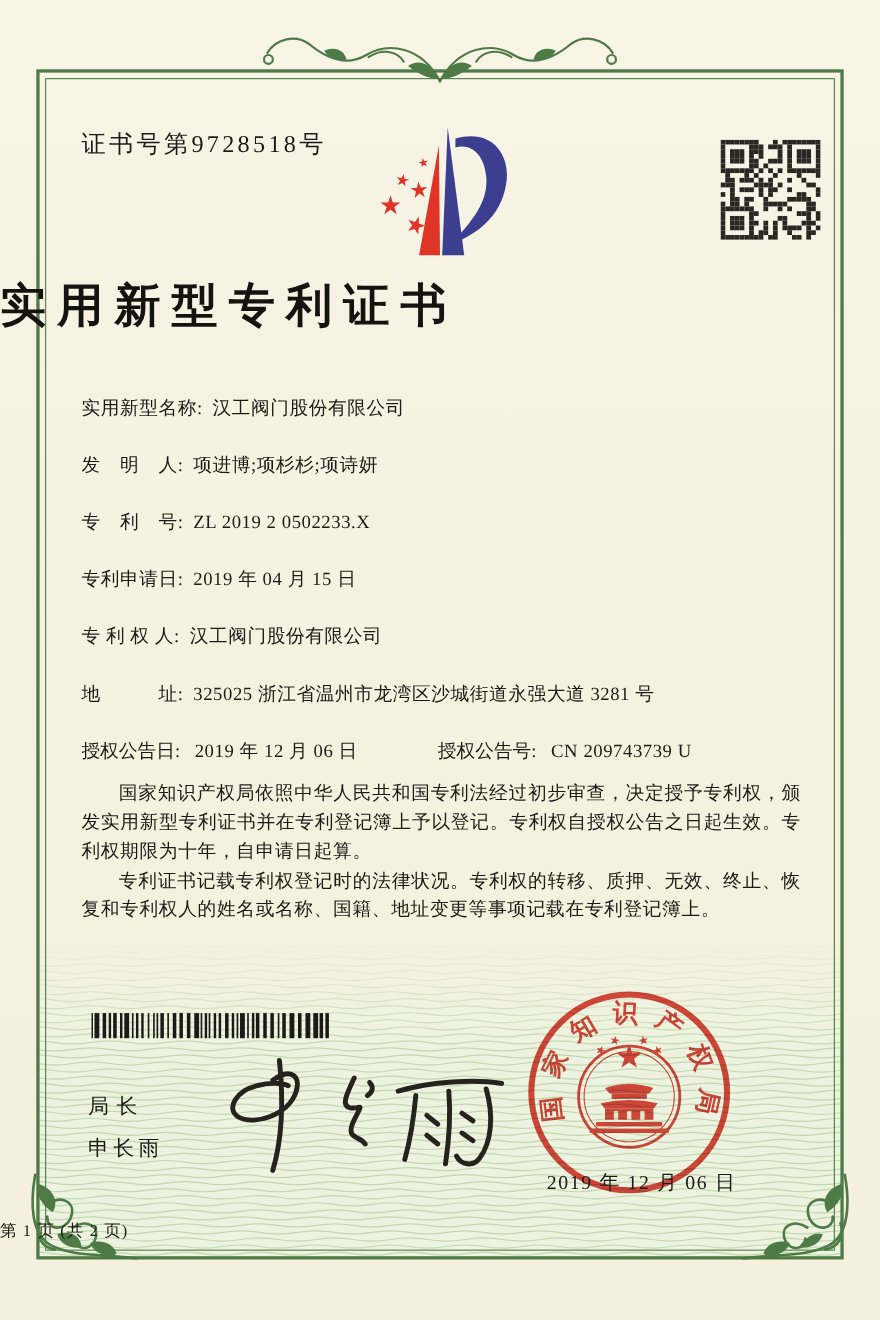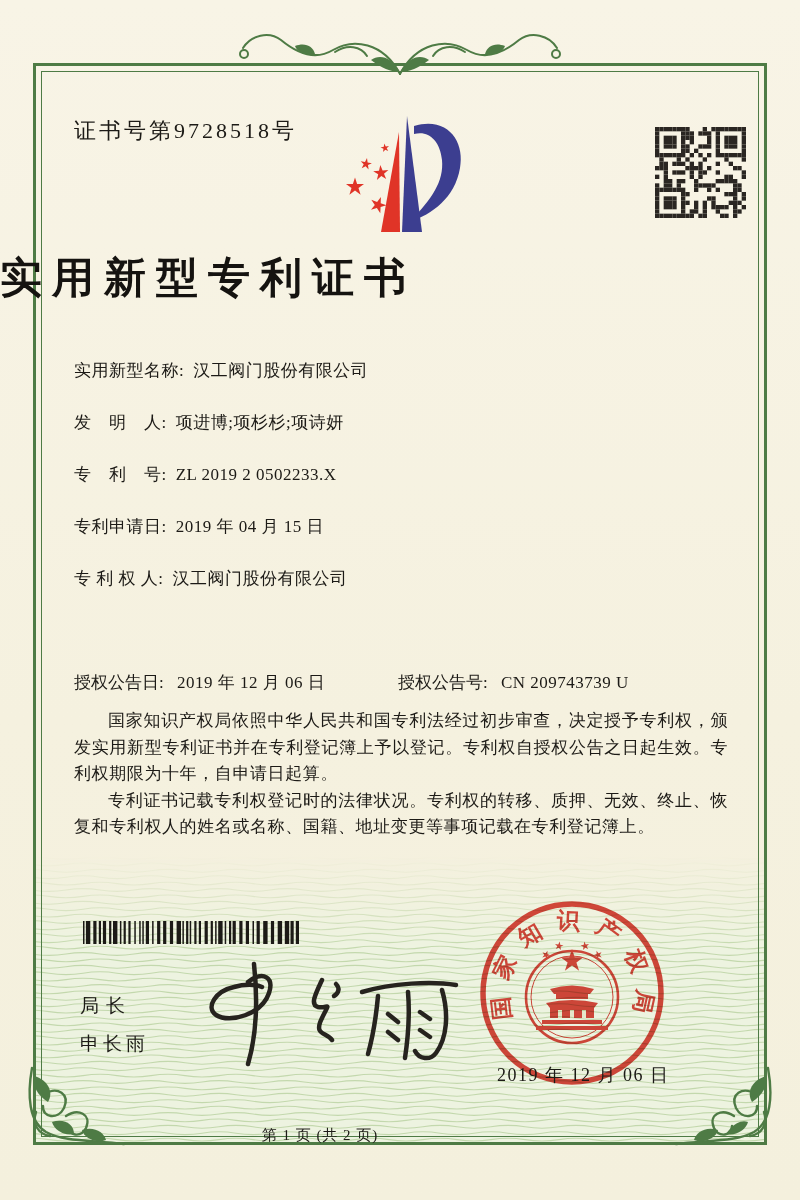--- a/index.html
+++ b/index.html
@@ -48,21 +48,21 @@
   
   .body-text{position:absolute;left:74px;top:708px;width:654px;font-size:17px;line-height:26.5px;text-align:justify;letter-spacing:.6px;}
   .body-text p{text-indent:2em;}
   
   .barcode{position:absolute;left:83px;top:921px;width:218px;height:23px;}
   .officer-title{position:absolute;left:80px;top:993px;font-size:19px;letter-spacing:7px;font-family:"Liberation Sans","DejaVu Sans",sans-serif;}
   .officer-name{position:absolute;left:80px;top:1031px;font-size:19px;letter-spacing:4px;font-family:Liberation Sans, sans-serif;}
   .signature{position:absolute;left:190px;top:960px;width:280px;height:108px;}
   .seal{position:absolute;left:472px;top:893px;width:200px;height:200px;opacity:.9;mix-blend-mode:multiply;}
   .seal-date{position:absolute;left:497px;top:1063px;font-size:18px;letter-spacing:1.5px;}
-  .page-num{position:absolute;left:0;top:1110px;width:640px;text-align:center;font-size:15px;letter-spacing:1px;margin-top:16px;}
+  .page-num{position:absolute;left:0;top:1110px;width:640px;text-align:left;font-size:15px;letter-spacing:1px;}
   .back-note{position:absolute;left:0;top:1226px;width:770px;text-align:right;font-size:16px;letter-spacing:2px;font-weight:bold;}
 </style>
 </head>
 <body>
 
 <div class="page">
 
   <div class="wave-band">
     <svg id="wave-svg" width="730" height="287" viewBox="0 0 730 287">
         <path d="M-20 2.0 q17 -2.8 34 0 q17 2.8 34 0 q17 -2.8 34 0 q17 2.8 34 0 q17 -2.8 34 0 q17 2.8 34 0 q17 -2.8 34 0 q17 2.8 34 0 q17 -2.8 34 0 q17 2.8 34 0 q17 -2.8 34 0 q17 2.8 34 0 q17 -2.8 34 0 q17 2.8 34 0 q17 -2.8 34 0 q17 2.8 34 0 q17 -2.8 34 0 q17 2.8 34 0 q17 -2.8 34 0 q17 2.8 34 0 q17 -2.8 34 0 q17 2.8 34 0 q17 -2.8 34 0" fill="none" stroke="#c3d8ad" stroke-width="1.1"></path>
@@ -422,20 +422,24 @@
       <span class="field-value">ZL 2019 2 0502233.X</span>
     </div>
     <div class="field-row">
       <span class="field-label">专利申请日:</span>
       <span class="field-value">2019 年 04 月 15 日</span>
     </div>
     <div class="field-row">
       <span class="field-label">专 利 权 人:</span>
       <span class="field-value">汉工阀门股份有限公司</span>
     </div>
+    <div class="field-row">
+      <span class="field-label">地　　　址:</span>
+      <span class="field-value">325025 浙江省温州市龙湾区沙城街道永强大道 3281 号</span>
+    </div>
   </div>
 
   <div class="grant-row">
     <span>授权公告日:</span>
     <span class="field-value">2019 年 12 月 06 日</span>
     <span class="grant-right">
       <span>授权公告号:</span>
       <span class="field-value">CN 209743739 U</span>
     </span>
   </div>

